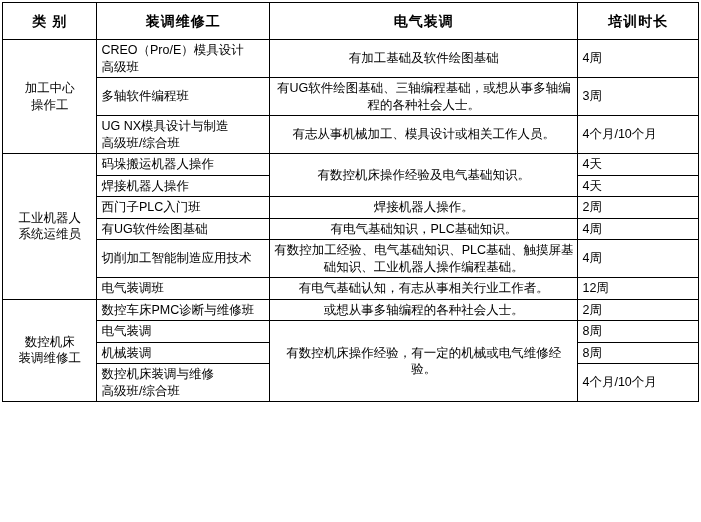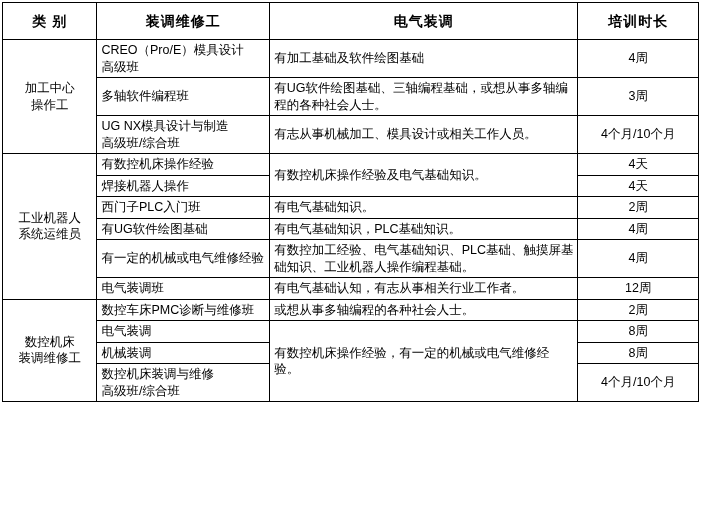--- a/index.html
+++ b/index.html
@@ -43,26 +43,26 @@
     text-align: center;
     font-size: 13.5px;
     line-height: 1.45;
     margin-left: 28px;
   }
   .name-cell {
     font-size: 12.5px;
     line-height: 1.35;
   }
   .req-cell {
-    text-align: left;
+    text-align: center;
     font-size: 12.5px;
     line-height: 1.42;
   }
   .dur-cell {
-    text-align: center;
+    text-align: left;
     font-size: 12.5px;
   }
 </style>
 </head>
 <body>
 
 <table id="course-table">
   <colgroup>
     <col class="col-cat">
     <col class="col-name">
@@ -89,40 +89,40 @@
         <td class="req-cell">有UG软件绘图基础、三轴编程基础，或想从事多轴编程的各种社会人士。</td>
         <td class="dur-cell">3周</td>
       </tr>
       <tr>
         <td class="name-cell">UG NX模具设计与制造<br>高级班/综合班</td>
         <td class="req-cell">有志从事机械加工、模具设计或相关工作人员。</td>
         <td class="dur-cell">4个月/10个月</td>
       </tr>
       <tr>
         <td class="cat-cell" rowspan="6">工业机器人<br>系统运维员</td>
-        <td class="name-cell">有数控机床操作经验</td>
+        <td class="name-cell">码垛搬运机器人操作</td>
         <td class="req-cell" rowspan="2">有数控机床操作经验及电气基础知识。</td>
         <td class="dur-cell">4天</td>
       </tr>
       <tr>
         <td class="name-cell">焊接机器人操作</td>
         <td class="dur-cell">4天</td>
       </tr>
       <tr>
         <td class="name-cell">西门子PLC入门班</td>
-        <td class="req-cell">有电气基础知识。</td>
+        <td class="req-cell">焊接机器人操作。</td>
         <td class="dur-cell">2周</td>
       </tr>
       <tr>
         <td class="name-cell">有UG软件绘图基础</td>
         <td class="req-cell">有电气基础知识，PLC基础知识。</td>
         <td class="dur-cell">4周</td>
       </tr>
       <tr>
-        <td class="name-cell">有一定的机械或电气维修经验</td>
+        <td class="name-cell">切削加工智能制造应用技术</td>
         <td class="req-cell">有数控加工经验、电气基础知识、PLC基础、触摸屏基础知识、工业机器人操作编程基础。</td>
         <td class="dur-cell">4周</td>
       </tr>
       <tr>
         <td class="name-cell">电气装调班</td>
         <td class="req-cell">有电气基础认知，有志从事相关行业工作者。</td>
         <td class="dur-cell">12周</td>
       </tr>
       <tr>
         <td class="cat-cell" rowspan="4">数控机床<br>装调维修工</td>

